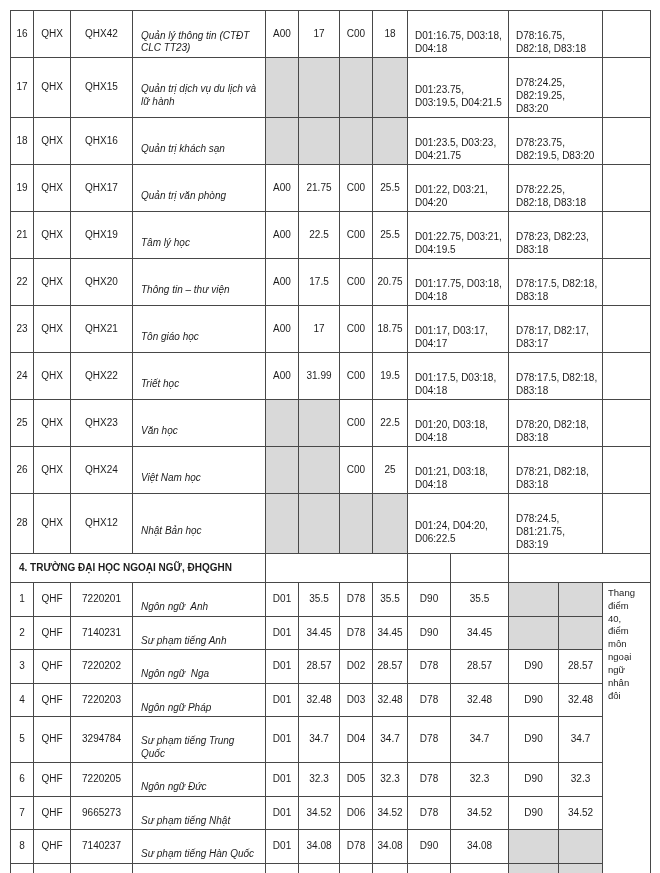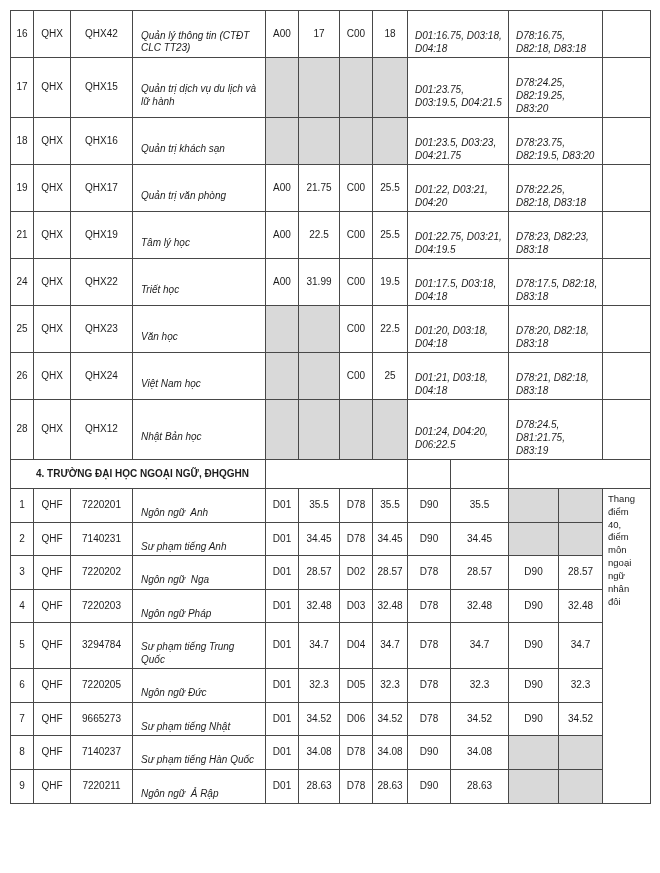--- a/index.html
+++ b/index.html
@@ -11,28 +11,28 @@
   .wrap{padding:10px 10px 0 10px;border-radius:7px;}
   table{border-collapse:collapse;table-layout:fixed;width:640px;}
   #tableB{margin-top:-1px;}
   td{
     border:1px solid #484848;
     font-size:10px;line-height:1.25;
     text-align:center;vertical-align:middle;
     padding:1px 2px;overflow:hidden;word-wrap:break-word;
   }
   td.name{text-align:left;padding:18px 4px 2px 8px;white-space:pre-wrap;font-style:italic;}
-  td.scores{text-align:left;padding:18px 3px 2px 7px;line-height:1.3;font-style:italic;}
+  td.scores{text-align:left;padding:18px 3px 2px 7px;line-height:1.3;}
   td.gray{background:#d9d9d9;}
   td.note{
     font-size:9.5px;text-align:left;vertical-align:top;
     padding:4px 13px 2px 5px;line-height:1.35;
   }
   td.section-title{
-    font-weight:bold;text-align:left;padding-left:25px;font-size:10px;
+    font-weight:bold;text-align:left;padding-left:8px;font-size:10px;
   }
   #tableA tr{height:42px;}
   #tableA tr.tall{height:46px;}
   #tableB tr{height:31px;}
   #tableB tr.header-row{height:29px;}
   #tableB tr.last{height:34px;}
 </style>
 </head>
 <body>
 
@@ -109,20 +109,46 @@
           <td>21</td>
           <td>QHX</td>
           <td>QHX19</td>
           <td class="name">Tâm lý học</td>
           <td>A00</td>
           <td>22.5</td>
           <td>C00</td>
           <td>25.5</td>
           <td class="scores">D01:22.75, D03:21, D04:19.5</td>
           <td class="scores">D78:23, D82:23, D83:18</td>
+          <td></td>
+        </tr>
+        <tr>
+          <td>22</td>
+          <td>QHX</td>
+          <td>QHX20</td>
+          <td class="name">Thông tin – thư viện</td>
+          <td>A00</td>
+          <td>17.5</td>
+          <td>C00</td>
+          <td>20.75</td>
+          <td class="scores">D01:17.75, D03:18, D04:18</td>
+          <td class="scores">D78:17.5, D82:18, D83:18</td>
+          <td></td>
+        </tr>
+        <tr>
+          <td>23</td>
+          <td>QHX</td>
+          <td>QHX21</td>
+          <td class="name">Tôn giáo học</td>
+          <td>A00</td>
+          <td>17</td>
+          <td>C00</td>
+          <td>18.75</td>
+          <td class="scores">D01:17, D03:17, D04:17</td>
+          <td class="scores">D78:17, D82:17, D83:17</td>
           <td></td>
         </tr>
         <tr>
           <td>24</td>
           <td>QHX</td>
           <td>QHX22</td>
           <td class="name">Triết học</td>
           <td>A00</td>
           <td>31.99</td>
           <td>C00</td>

